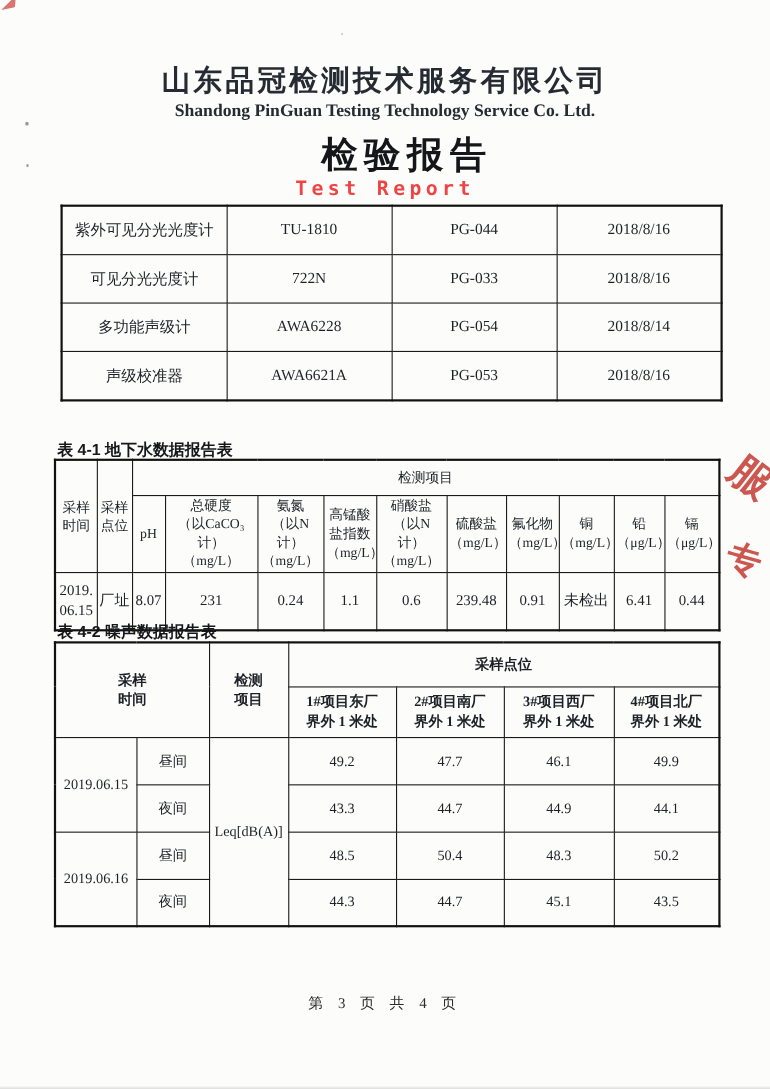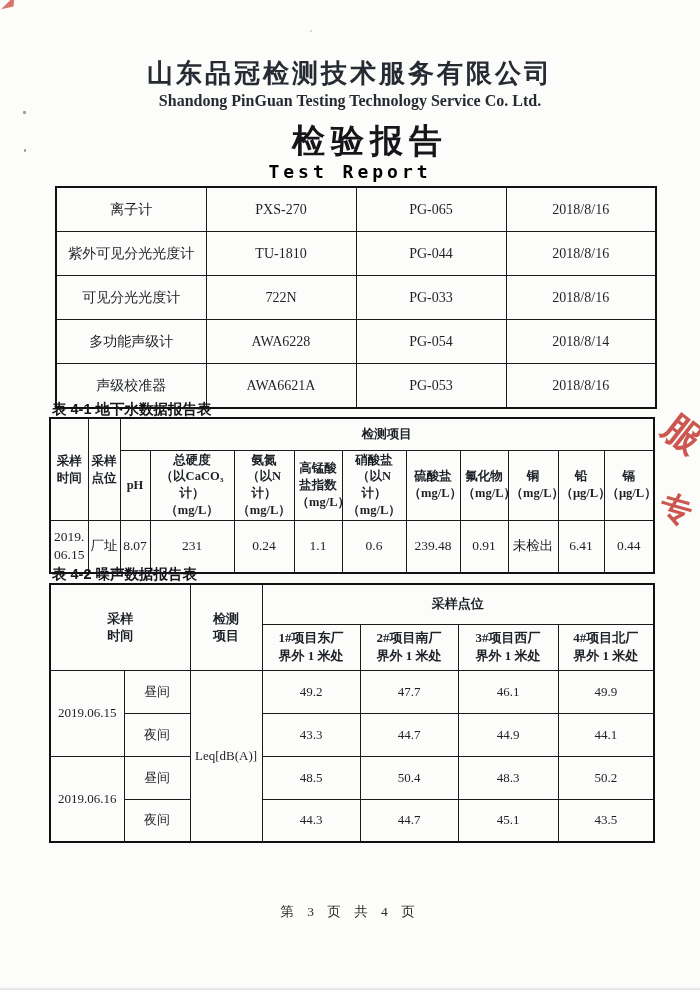--- a/index.html
+++ b/index.html
@@ -12,39 +12,39 @@
     content:"";position:absolute;left:0;right:0;bottom:0;height:3px;
     background:linear-gradient(to bottom,rgba(0,0,0,0),rgba(0,0,0,.12));
   }
   .center{position:absolute;left:0;width:100%;text-align:center;}
   .company-cn{top:56px;font-size:26px;font-weight:bold;letter-spacing:3px;
     font-family:"Liberation Sans",sans-serif;color:#262b33;}
   .company-en{top:92px;font-size:16px;font-weight:bold;color:#262b33;
     font-family:"Liberation Serif",serif;text-align:center;}
   .title-cn{top:119px;font-size:33px;font-weight:bold;letter-spacing:6px;color:#15161a;margin-left:20px;}
   .title-en{top:161px;font-size:18px;font-weight:bold;letter-spacing:4px;
-    font-family:"DejaVu Sans Mono",monospace;color:#000000;}
+    font-family:"DejaVu Sans Mono",monospace;color:#ef4444;}
 
   table{border-collapse:collapse;position:absolute;table-layout:fixed;
     background:transparent;}
   td{border:1.5px solid #1a1a1a;text-align:center;vertical-align:middle;
     padding:1px 2px;overflow:hidden;}
   .ml{white-space:pre-line;line-height:1.35;}
 
   .t-instruments{left:55px;top:186px;width:600px;border:2.5px solid #111;}
   .t-instruments td{height:41px;font-size:14px;}
 
   .caption{position:absolute;font-weight:bold;font-size:14.5px;color:#15161a;
     font-family:"Liberation Sans",sans-serif;}
   .cap41{left:52px;top:400px;}
   .cap42{left:52px;top:565px;}
 
   .t-gw{left:49px;top:417px;width:604px;border:2.2px solid #111;}
   .t-gw td{font-size:12.5px;}
-  .t-gw .hdr{font-weight:bold;font-size:12.5px;}
+  .t-gw .hdr{font-weight:normal;font-size:12.5px;}
   .t-gw .r1{height:32px;}
   .t-gw .r2{height:64px;}
   .t-gw .r3{height:52px;border-radius:10px;}
   .t-gw .val{font-size:13.5px;}
 
   .t-noise{left:49px;top:583px;width:604px;border:2.2px solid #111;}
   .t-noise td{font-size:13px;}
   .t-noise .hdr{font-weight:bold;}
   .t-noise .r1{height:40px;}
   .t-noise .r2{height:46px;}
@@ -76,26 +76,20 @@
   <div class="center title-en">Test Report</div>
 
   <table class="t-instruments">
     <colgroup>
         <col style="width:150px">
         <col style="width:150px">
         <col style="width:150px">
         <col style="width:150px">
       </colgroup>
     <tbody>
-        <tr>
-      <td>离子计</td>
-      <td>PXS-270</td>
-      <td>PG-065</td>
-      <td>2018/8/16</td>
-    </tr>
     <tr>
       <td>紫外可见分光光度计</td>
       <td>TU-1810</td>
       <td>PG-044</td>
       <td>2018/8/16</td>
     </tr>
     <tr>
       <td>可见分光光度计</td>
       <td>722N</td>
       <td>PG-033</td>

